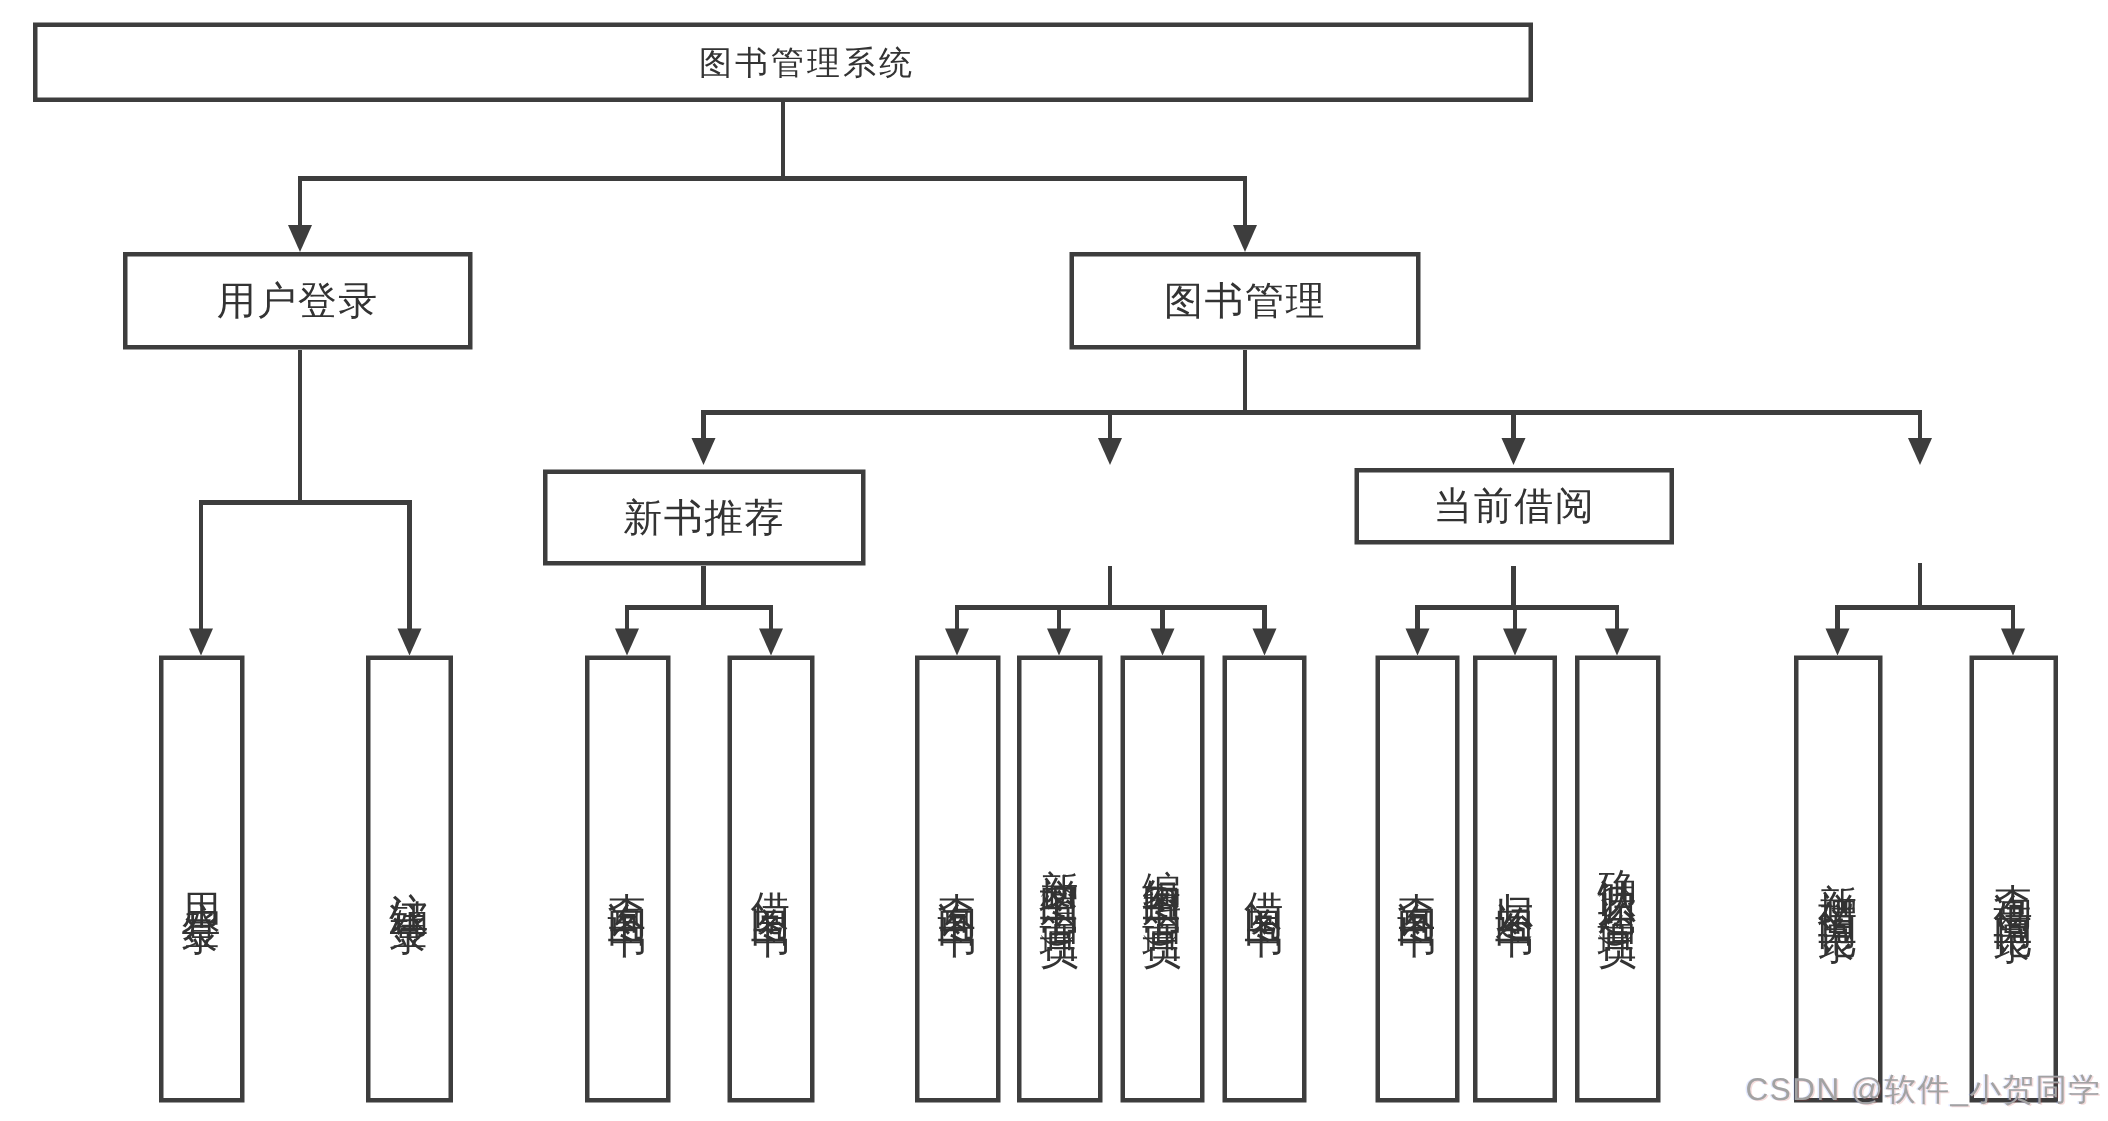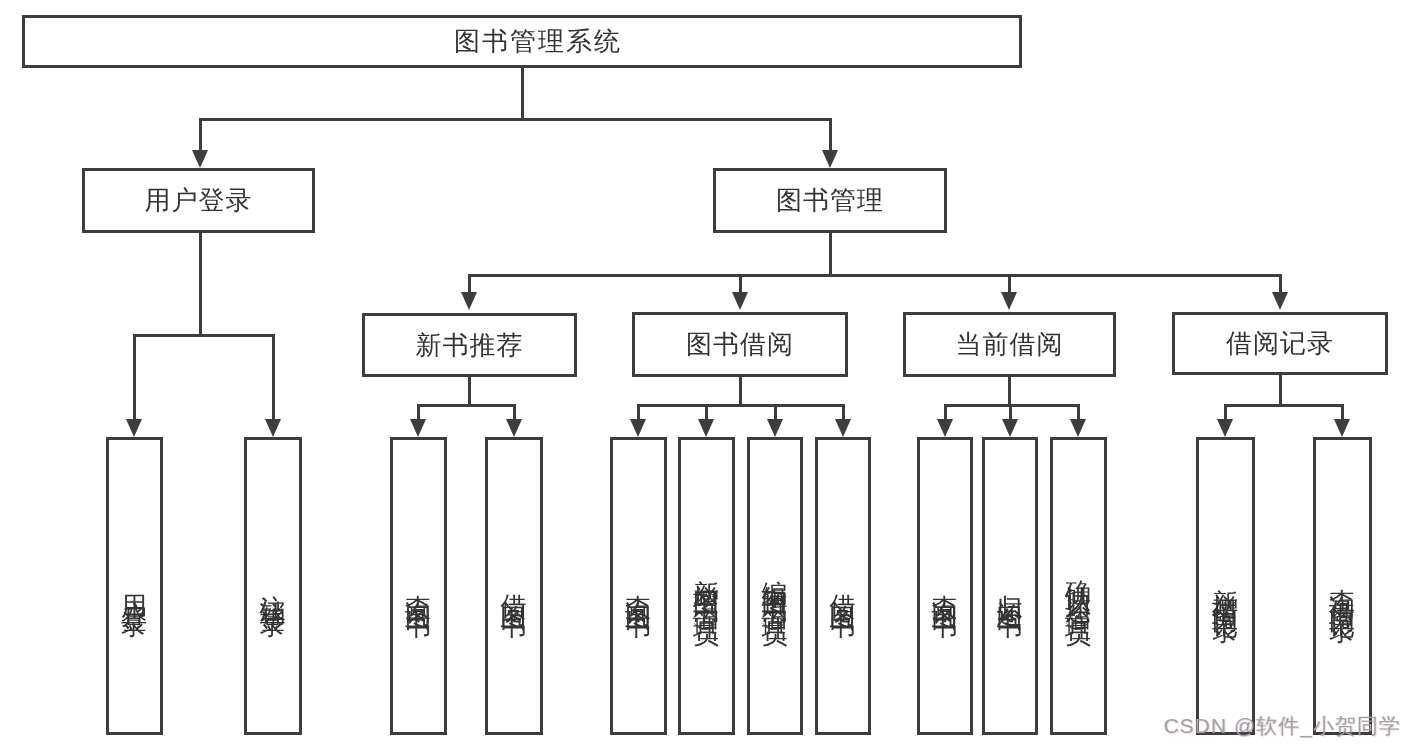--- a/index.html
+++ b/index.html
@@ -6,21 +6,21 @@
   #stage{
     position:relative;width:1405px;height:747px;background:#ffffff;overflow:hidden;
     font-family:"Liberation Sans",sans-serif;color:#333333;
   }
   #wires{position:absolute;left:0;top:0;width:1405px;height:747px;}
   .node{
     position:absolute;box-sizing:border-box;border:3px solid #3d3d3d;background:#ffffff;
     display:flex;align-items:center;justify-content:center;
     font-size:26px;color:#333333;letter-spacing:1px;white-space:nowrap;
   }
-  .node.root{font-size:26px;letter-spacing:2px;padding-left:32px;}
+  .node.root{font-size:22px;letter-spacing:2px;padding-left:32px;}
   .vnode{
     position:absolute;box-sizing:border-box;border:3px solid #3d3d3d;background:#ffffff;
     height:298px;top:437px;display:flex;align-items:center;justify-content:center;
   }
   .vnode span{
     writing-mode:vertical-rl;text-orientation:mixed;
     font-size:26px;letter-spacing:6px;color:#333333;line-height:1;
   }
   #watermark{
     position:absolute;top:712px;right:4px;font-size:21px;color:#a2a2a2;
@@ -99,23 +99,21 @@
       <polygon points="1334,419 1350,419 1342,437"></polygon>
     </g>
   </svg>
 
   <div class="node root" style="left:22px;top:15px;width:1000px;height:53px">图书管理系统</div>
 
   <div class="node" style="left:82px;top:168px;width:233px;height:65px">用户登录</div>
   <div class="node" style="left:362px;top:313px;width:215px;height:64px">新书推荐</div>
 
   <div class="node" style="left:713px;top:168px;width:234px;height:65px">图书管理</div>
-  <div class="node" style="left:632px;top:312px;width:216px;height:65px">图书借阅</div>
-  <div class="node" style="left:903px;top:312px;width:213px;height:65px">当前借阅</div>
-  <div class="node" style="left:1172px;top:312px;width:216px;height:63px">借阅记录</div>
+  <div class="node" style="left:903px;top:312px;width:213px;height:51px">当前借阅</div>
 
   <div class="vnode" style="left:106px;width:57px">
     <span>用户登录</span>
   </div>
   <div class="vnode" style="left:244px;width:58px">
     <span>注销登录</span>
   </div>
 
   <div class="vnode" style="left:390px;width:57px">
     <span>查询图书</span>

